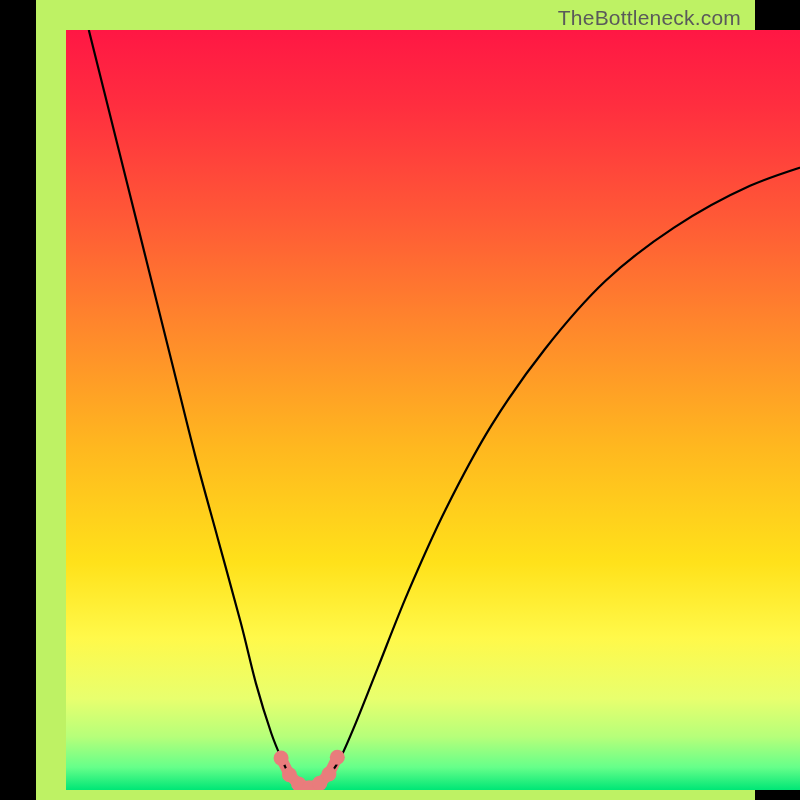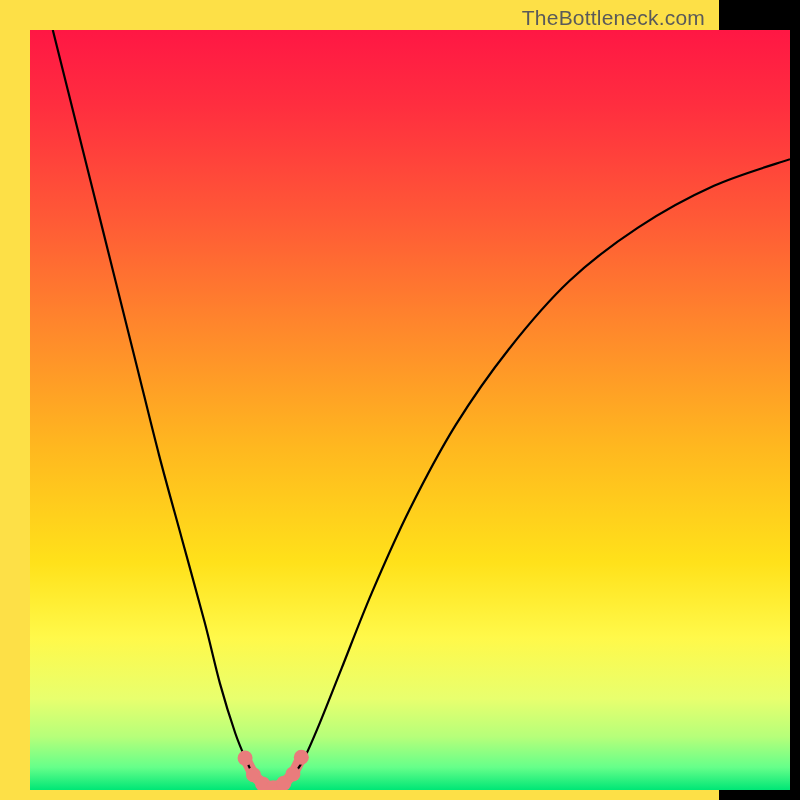--- a/index.html
+++ b/index.html
@@ -8,21 +8,22 @@
     width: 800px;
     height: 800px;
     background: #000;
     overflow: hidden;
     font-family: Arial, Helvetica, sans-serif;
   }
   .stage {
     position: relative;
     width: 719px;
     height: 800px;
-    background: #fde047;
+    background: #bef264;
+    margin-left: 36px;
   }
   .plot-area {
     position: absolute;
     left: 30px;
     top: 30px;
     width: 760px;
     height: 760px;
     overflow: hidden;
   }
   .gradient {

